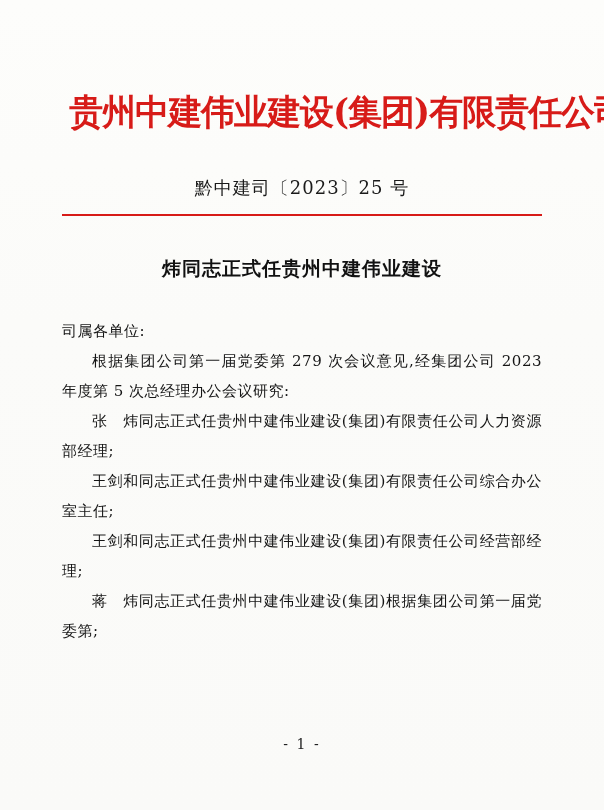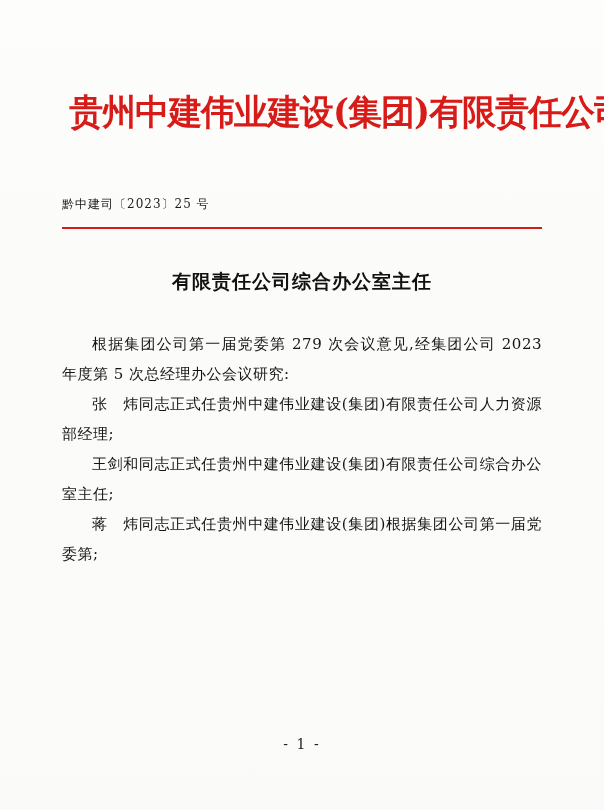--- a/index.html
+++ b/index.html
@@ -36,23 +36,24 @@
     font-family: "DejaVu Serif", "Liberation Serif", serif;
     font-weight: bold;
     font-size: 35px;
     letter-spacing: -1px;
     line-height: 1.15;
     white-space: nowrap;
     transform: scaleX(0.97);
   }
 
   .doc-number {
-    margin-top: 64px;
+    margin-top: 44px;
+    text-align: center;
     font-family: "DejaVu Serif", "Liberation Serif", serif;
-    font-size: 12px;
+    font-size: 18px;
     color: #1a1a1a;
     letter-spacing: 1px;
   }
 
   .red-rule {
     margin: 14px 0 0 0;
     height: 2px;
     background: #d71b18;
     width: 100%;
   }
@@ -103,25 +104,27 @@
 
 <div id="page">
   <div class="doc-inner">
 
     <div class="masthead">贵州中建伟业建设(集团)有限责任公司文件</div>
 
     <div class="doc-number">黔中建司〔2023〕25 号</div>
 
     <div class="red-rule"></div>
 
-    <div class="title">有限责任公司综合办公室主任</div>
+    <div class="title">炜同志正式任贵州中建伟业建设</div>
 
     <div class="body-block">
+      <p class="p-flush">司属各单位:</p>
       <p class="p-indent">根据集团公司第一届党委第 279 次会议意见,经集团公司 2023 年度第 5 次总经理办公会议研究:</p>
       <p class="p-indent">张　炜同志正式任贵州中建伟业建设(集团)有限责任公司人力资源部经理;</p>
       <p class="p-indent">王剑和同志正式任贵州中建伟业建设(集团)有限责任公司综合办公室主任;</p>
+      <p class="p-indent">王剑和同志正式任贵州中建伟业建设(集团)有限责任公司经营部经理;</p>
       <p class="p-indent">蒋　炜同志正式任贵州中建伟业建设(集团)根据集团公司第一届党委第;</p>
     </div>
 
   </div>
 
   <div class="page-number">- 1 -</div>
 </div>
 
 </body></html>

